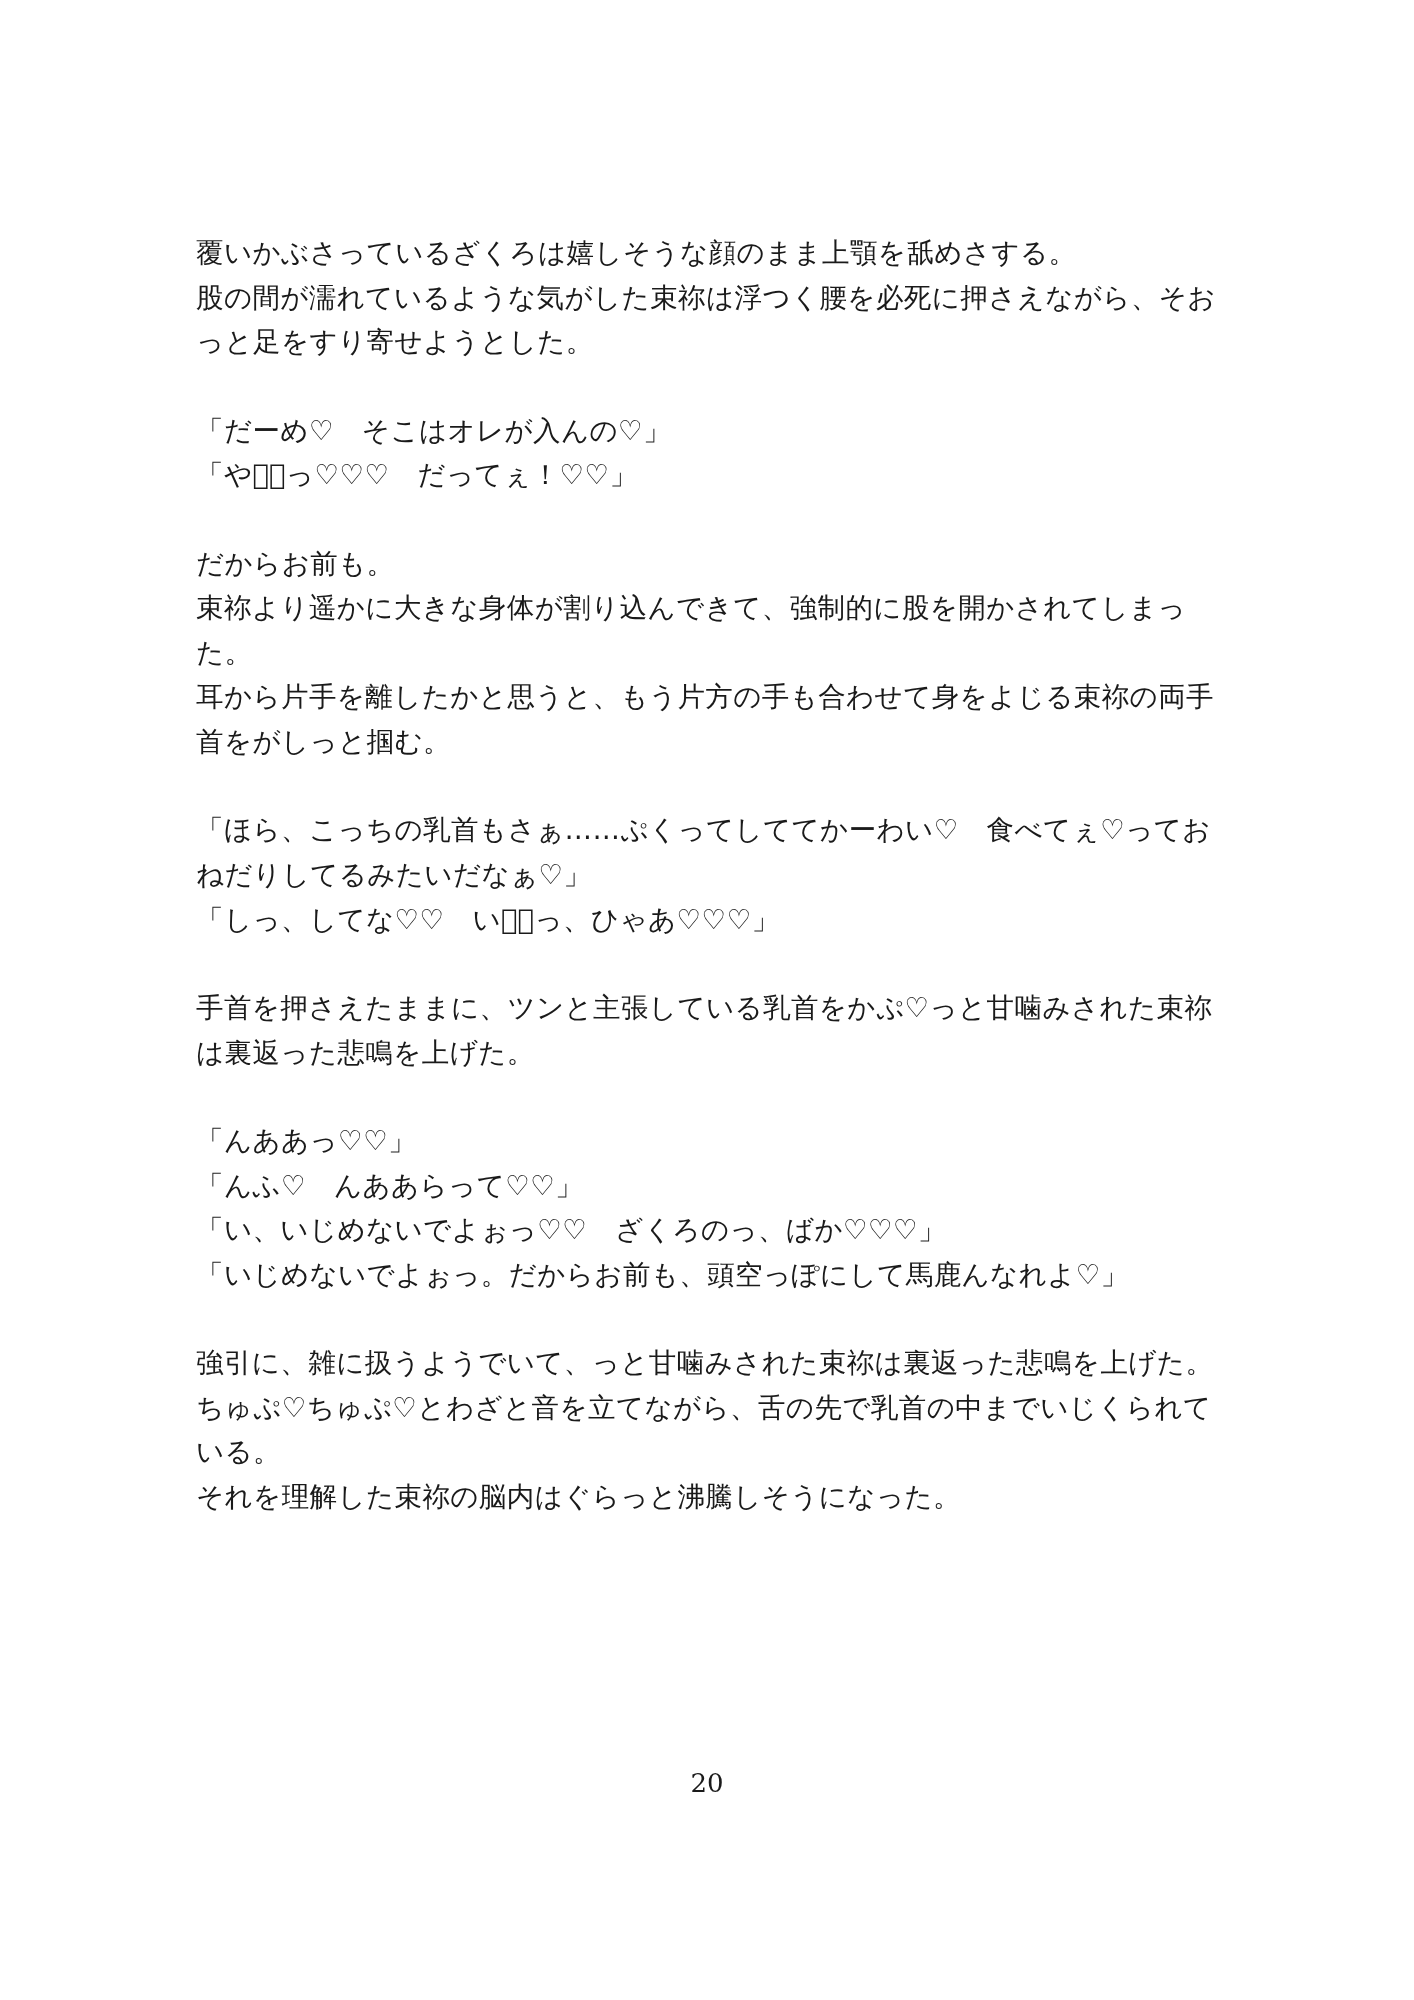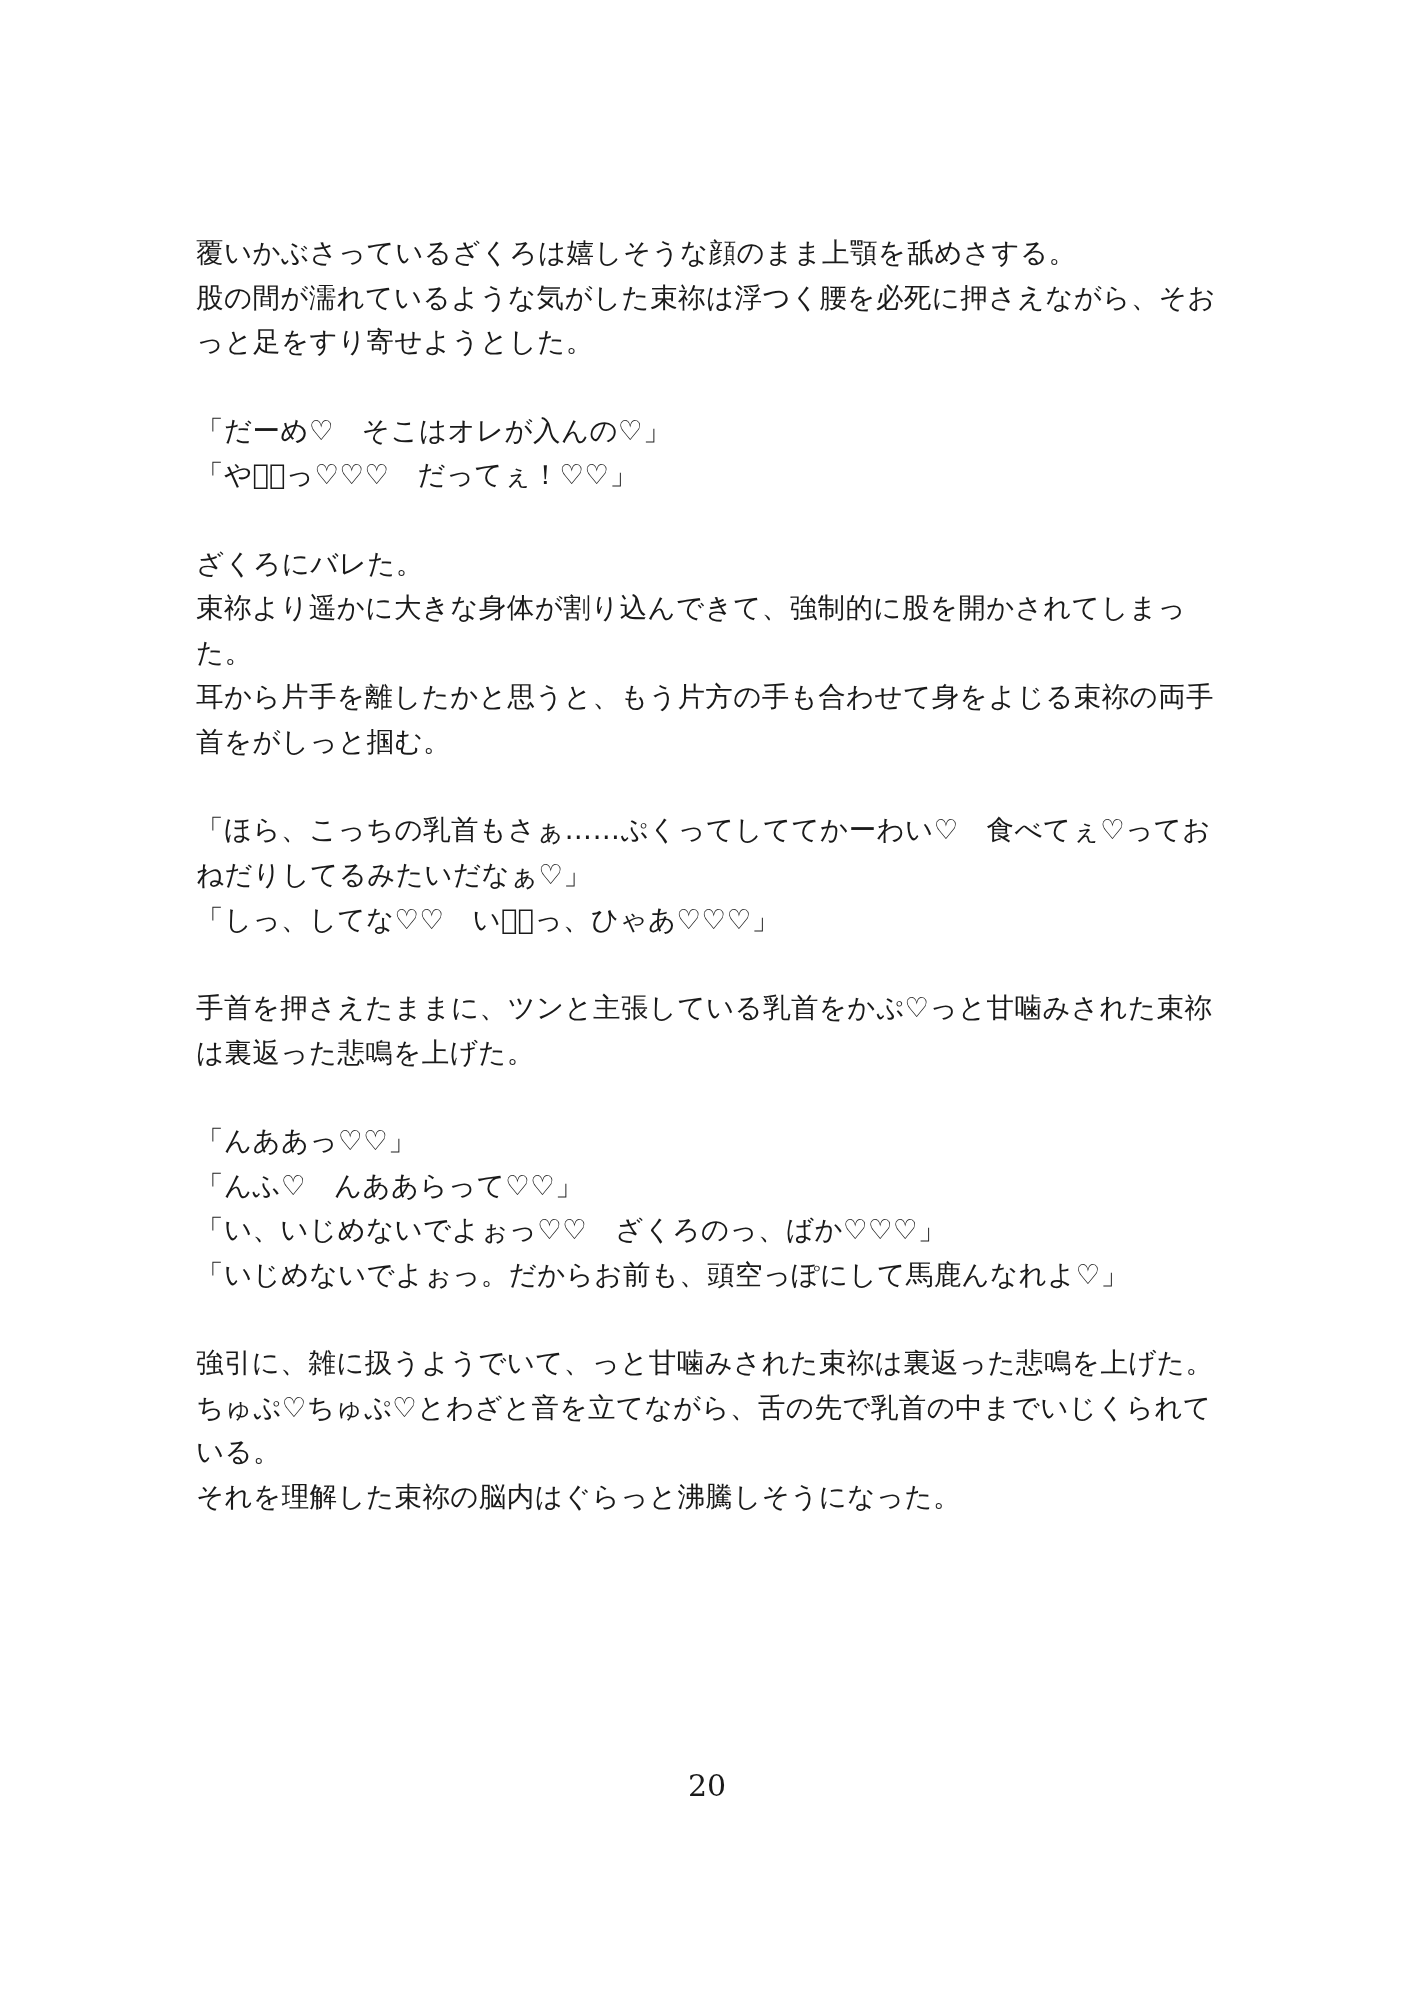--- a/index.html
+++ b/index.html
@@ -40,21 +40,21 @@
   }
   .blank {
     height: 44px;
   }
   .page-number {
     position: absolute;
     left: 0;
     top: 1768px;
     width: 1414px;
     text-align: center;
-    font-size: 30px;
+    font-size: 26px;
     color: #1a1a1a;
     font-family: "DejaVu Serif", serif;
   }
 </style>
 </head>
 <body>
 
 <div class="page">
 
   <div class="text-body">
@@ -62,21 +62,21 @@
     <p class="para">覆いかぶさっているざくろは嬉しそうな顔のまま上顎を舐めさする。</p>
     <p class="para">股の間が濡れているような気がした束祢は浮つく腰を必死に押さえながら、そおっと足をすり寄せようとした。</p>
 
     <div class="blank"></div>
 
     <p class="para">「だーめ♡　そこはオレが入んの♡」</p>
     <p class="para">「やぁﾞっ♡♡♡　だってぇ！♡♡」</p>
 
     <div class="blank"></div>
 
-    <p class="para">ざくろにバレた。</p>
+    <p class="para">だからお前も。</p>
     <p class="para">束祢より遥かに大きな身体が割り込んできて、強制的に股を開かされてしまった。</p>
     <p class="para">耳から片手を離したかと思うと、もう片方の手も合わせて身をよじる束祢の両手首をがしっと掴む。</p>
 
     <div class="blank"></div>
 
     <p class="para">「ほら、こっちの乳首もさぁ……ぷくってしててかーわい♡　食べてぇ♡っておねだりしてるみたいだなぁ♡」</p>
     <p class="para">「しっ、してな♡♡　いぃﾞっ、ひゃあ♡♡♡」</p>
 
     <div class="blank"></div>
 

